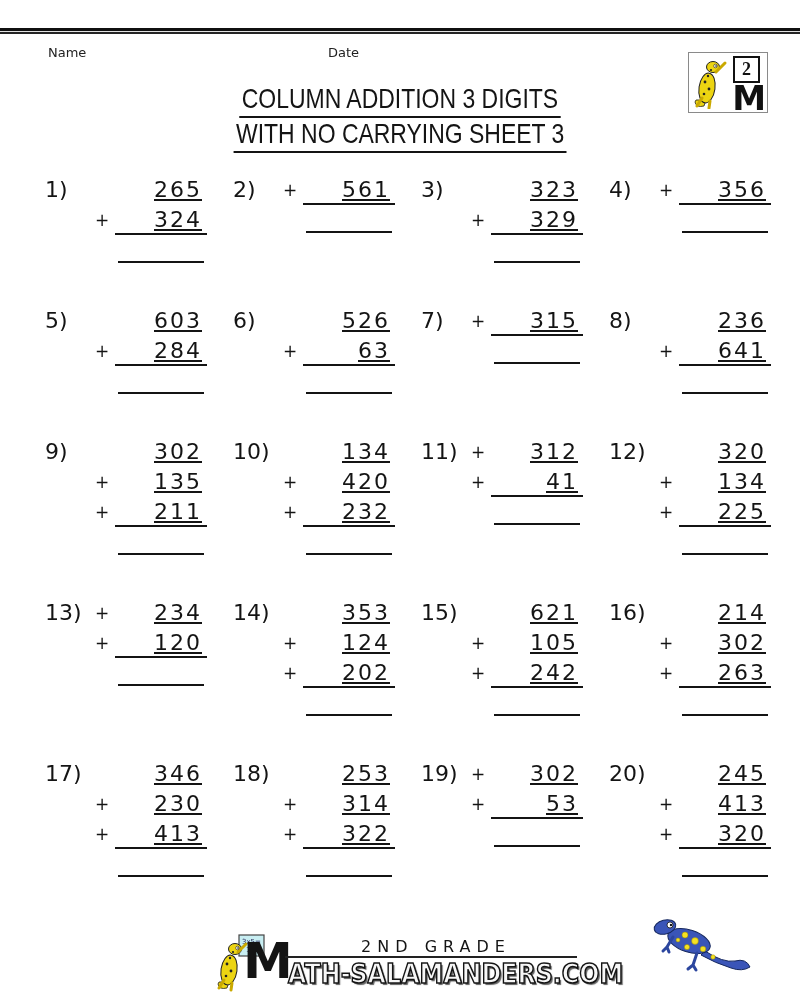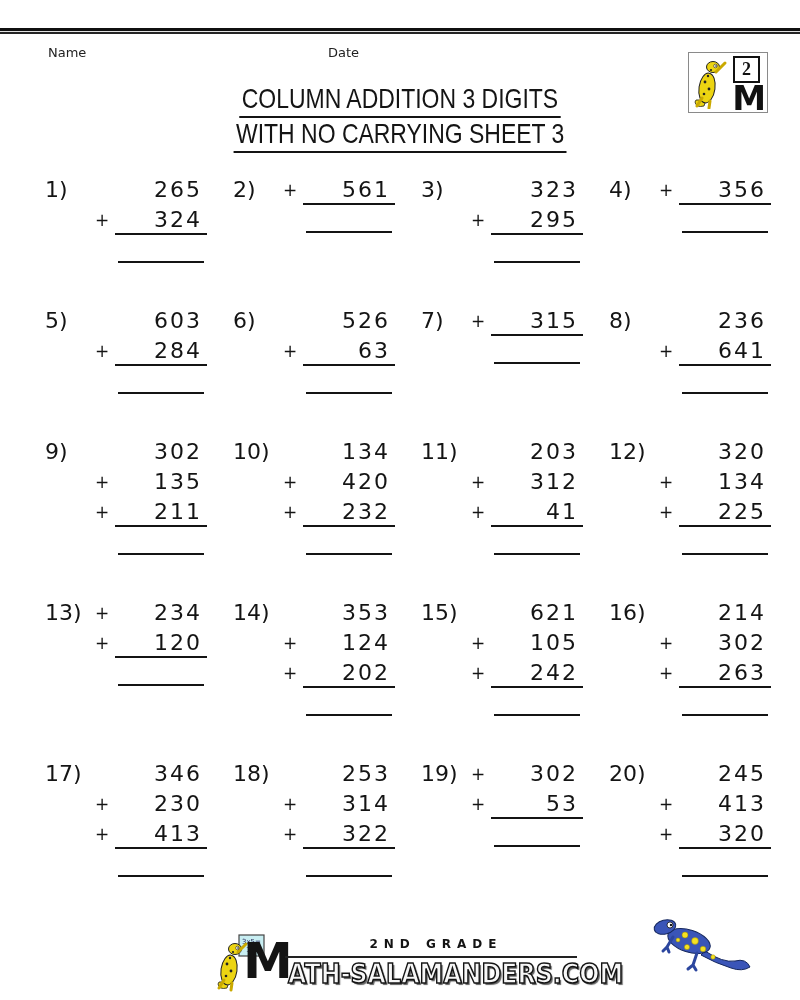--- a/index.html
+++ b/index.html
@@ -32,31 +32,31 @@
   .title-row{height:35px;}
   
   .problems-grid{position:absolute;left:45px;top:175px;display:grid;
     grid-template-columns:repeat(4,188px);row-gap:43px;}
   .problem{display:flex;align-items:flex-start;}
   .plabel{width:46px;font-size:22px;line-height:30px;color:#141414;}
   .pbody{width:116px;}
   .prow{display:flex;height:30px;line-height:30px;}
   .plus{width:20px;font-size:17px;padding-left:4px;color:#141414;}
   .num{flex:1;text-align:right;font-size:22px;letter-spacing:2px;
-    padding-right:5px;color:#141414;}
+    padding-right:5px;color:#141414;text-decoration:underline;}
   .prow.lastrow .num{border-bottom:2px solid #141414;}
   .answer-line{height:0;border-bottom:2px solid #141414;width:86px;
     margin:26px 3px 0 auto;}
   
   .footer-logo{position:absolute;left:215px;top:930px;width:380px;height:64px;}
   .footer-logo svg{position:absolute;left:0;top:2px;}
   .big-m{position:absolute;left:28px;top:6px;font-size:50px;line-height:1;
     font-weight:bold;color:#141414;letter-spacing:-3px;}
   .grade-text{position:absolute;left:80px;top:7px;width:282px;text-align:center;
-    font-size:12px;font-weight:bold;letter-spacing:6px;color:#141414;}
+    font-size:16px;font-weight:normal;letter-spacing:6px;color:#141414;}
   .footer-rule{position:absolute;left:70px;top:26px;width:292px;height:2px;background:#222;}
   .site-text{position:absolute;left:73px;top:28px;white-space:nowrap;
     transform:scaleX(0.88);transform-origin:left center;
     font-size:27px;font-weight:bold;color:#f7f7f7;
     -webkit-text-stroke:1.6px #141414;
     text-shadow:2px 2px 1px rgba(70,70,70,0.85);}
   
   .corner-salamander{position:absolute;left:645px;top:905px;}
 </style>
 </head>
@@ -118,21 +118,21 @@
     </div>
     <div class="problem">
       <div class="plabel">3)</div>
       <div class="pbody">
         <div class="prow">
           <span class="plus"></span>
           <span class="num">323</span>
         </div>
         <div class="prow lastrow">
           <span class="plus">+</span>
-          <span class="num">295</span>
+          <span class="num">329</span>
         </div>
         <div class="answer-line"></div>
       </div>
     </div>
     <div class="problem">
       <div class="plabel">4)</div>
       <div class="pbody">
         <div class="prow lastrow">
           <span class="plus">+</span>
           <span class="num">356</span>
@@ -224,24 +224,20 @@
         <div class="prow lastrow">
           <span class="plus">+</span>
           <span class="num">232</span>
         </div>
         <div class="answer-line"></div>
       </div>
     </div>
     <div class="problem">
       <div class="plabel">11)</div>
       <div class="pbody">
-        <div class="prow">
-          <span class="plus"></span>
-          <span class="num">203</span>
-        </div>
         <div class="prow">
           <span class="plus">+</span>
           <span class="num">312</span>
         </div>
         <div class="prow lastrow">
           <span class="plus">+</span>
           <span class="num">41</span>
         </div>
         <div class="answer-line"></div>
       </div>

